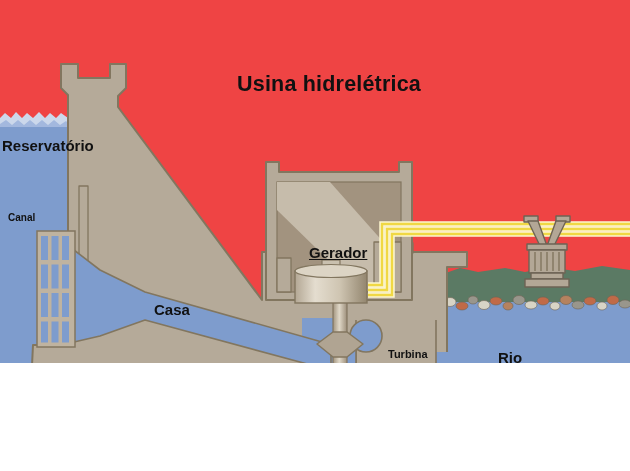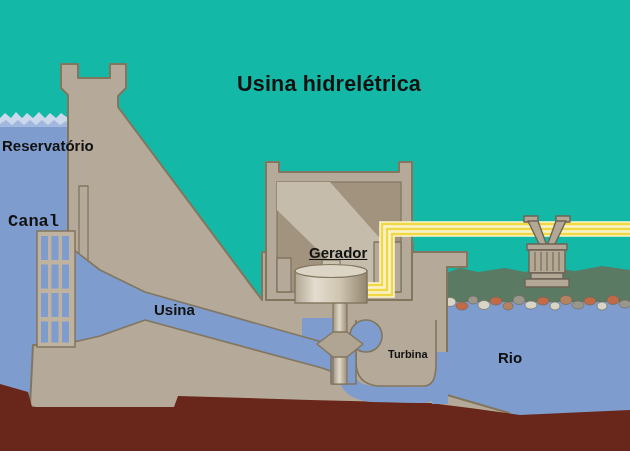--- a/index.html
+++ b/index.html
@@ -13,27 +13,27 @@
     --interior-band:#c6bcab;
     --metal-light:#e0d8c8;
     --metal-dark:#9c8e7a;
     --earth:#69261a;
     --grass:#5b7a64;
     --cable-yellow:#f0d844;
     --cable-halo:#fdf6d0;
     --text:#111111;
   }
   html,body{margin:0;padding:0;background:#ffffff;}
-  #stage{position:relative;width:630px;height:451px;background:#14b8a6;overflow:hidden;
+  #stage{position:relative;width:630px;height:363px;background:#ef4444;overflow:hidden;
          font-family:"Liberation Sans",sans-serif;text-align:right;}
   #diagram-svg{position:absolute;left:0;top:0;}
   .lbl{position:absolute;color:var(--text);font-weight:bold;white-space:nowrap;}
   .lbl-title{left:237px;top:72px;font-size:21.5px;letter-spacing:.2px;}
   .lbl-reservoir{left:2px;top:137px;font-size:15px;}
-  .lbl-canal{left:8px;top:212px;font-size:17px;font-family:Liberation Mono, monospace;}
+  .lbl-canal{left:8px;top:212px;font-size:10px;}
   .lbl-duct{left:154px;top:301px;font-size:15px;}
   .lbl-powerhouse{left:289px;top:185px;font-size:15px;}
   .lbl-generator{left:309px;top:244px;font-size:15px;text-decoration:underline;}
   .lbl-turbine{left:388px;top:348px;font-size:11px;}
   .lbl-river{left:498px;top:349px;font-size:15px;}
   .lbl-lines{left:501px;top:148px;font-size:14.5px;width:104px;white-space:normal;line-height:1.26;}
   
   .water{fill:var(--water);}
   .wave1{fill:var(--water-wave-light);}
   .wave2{fill:var(--water-wave-mid);}
@@ -181,17 +181,17 @@
       <line class="rib" x1="553" y1="252" x2="553" y2="271"></line>
       <line class="rib" x1="559" y1="252" x2="559" y2="271"></line>
       <rect x="531" y="273" width="32" height="6"></rect>
       <rect x="525" y="279" width="44" height="8"></rect>
     </g>
   </svg>
 
   <div class="lbl lbl-title">Usina hidrelétrica</div>
   <div class="lbl lbl-reservoir">Reservatório</div>
   <div class="lbl lbl-canal">Canal</div>
-  <div class="lbl lbl-duct">Usina</div>
+  <div class="lbl lbl-duct">Casa</div>
   <div class="lbl lbl-generator">Gerador</div>
   <div class="lbl lbl-turbine">Turbina</div>
   <div class="lbl lbl-river">Rio</div>
 </div>
 
 </body></html>

